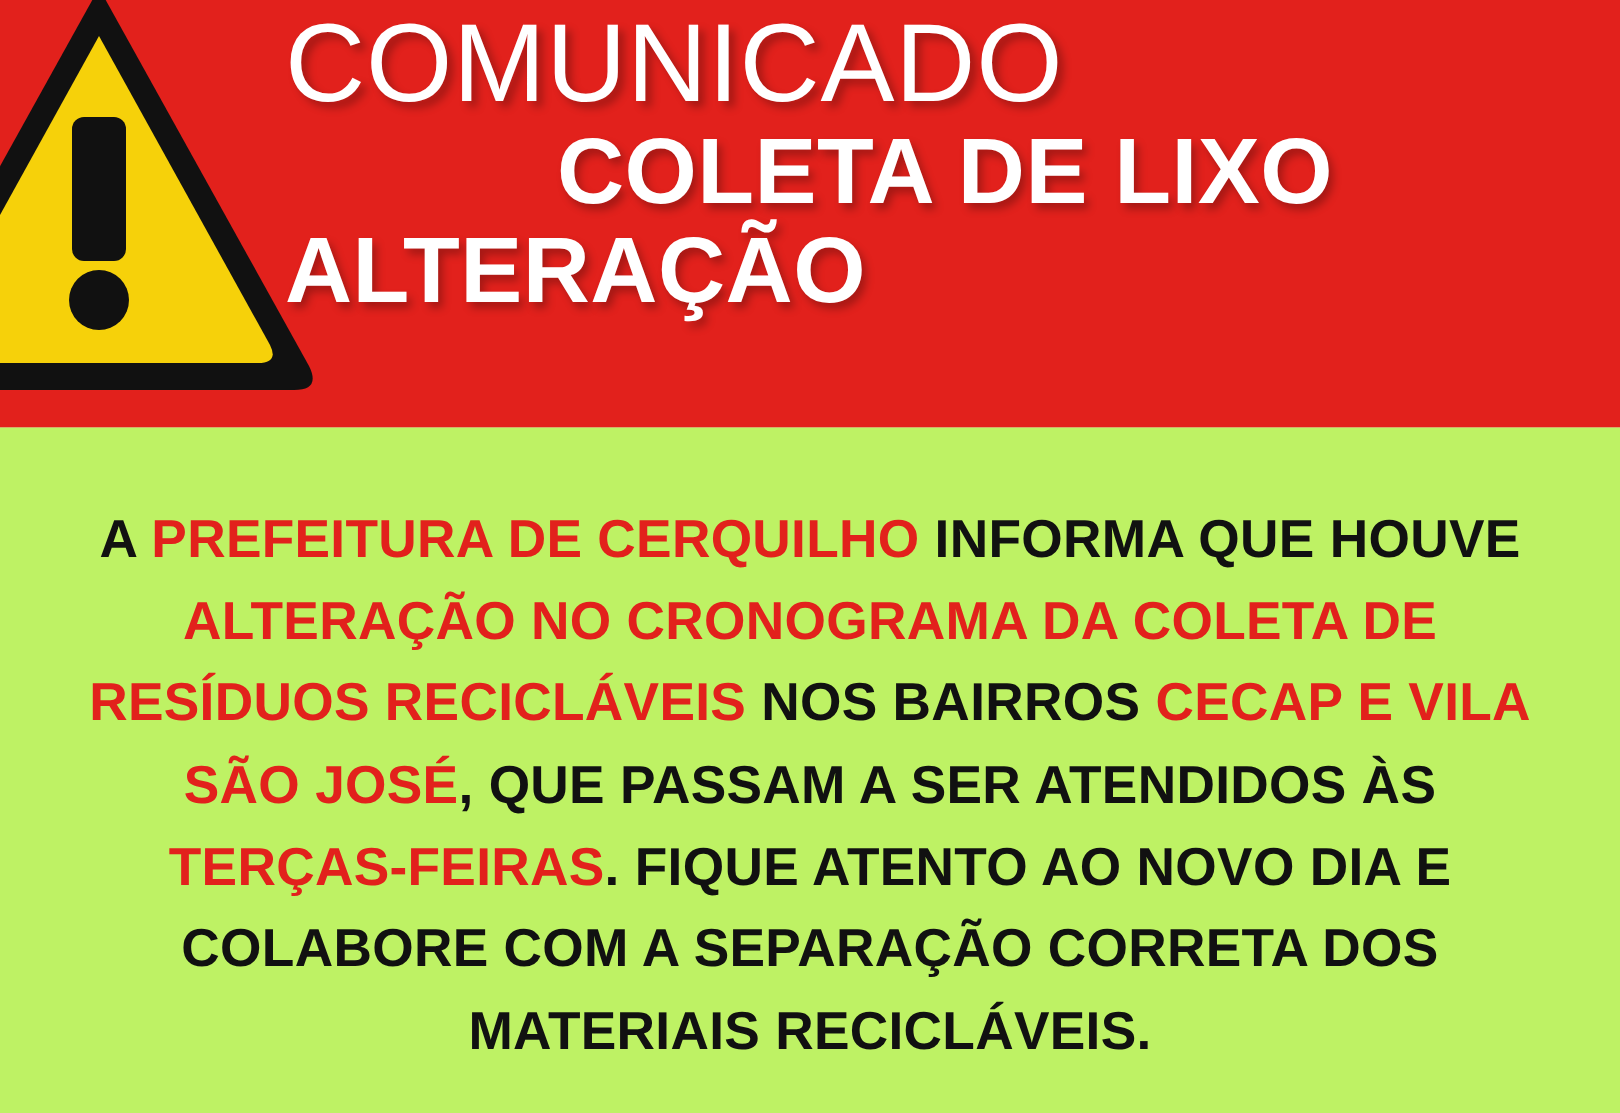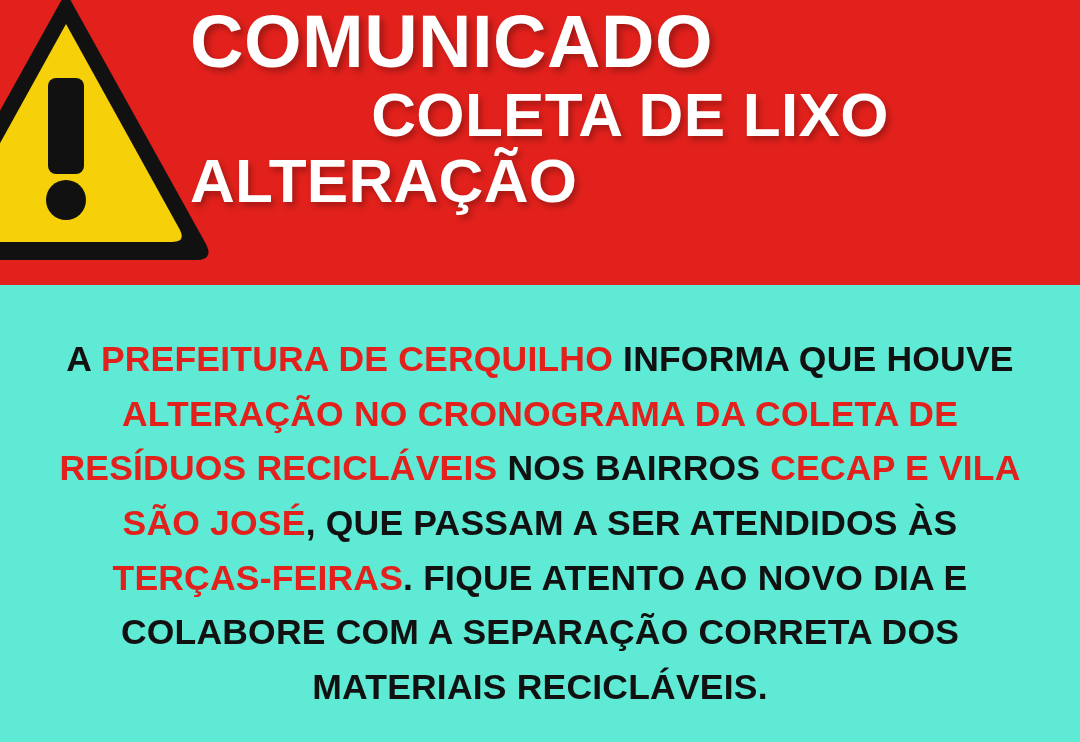--- a/index.html
+++ b/index.html
@@ -44,21 +44,21 @@
   .banner-text {
     position: absolute;
     left: 190px;
     top: 6px;
     width: 880px;
   }
   .title-main {
     color: #ffffff;
     font-size: 74px;
     line-height: 0.96;
-    font-weight: 700;
+    font-weight: 400;
     letter-spacing: 0.5px;
     text-shadow: 4px 4px 6px rgba(0,0,0,0.28);
     white-space: nowrap;
   }
   .title-sub1, .title-sub2 {
     color: #ffffff;
     font-size: 62px;
     line-height: 1.03;
     font-weight: 700;
     letter-spacing: 0.3px;
@@ -68,21 +68,21 @@
   .title-sub1 { margin-top: 6px; text-align: center; }
   .title-sub2 { margin-top: 2px; }
 
   
   .body-area {
     position: absolute;
     left: 0;
     top: 285px;
     width: 1080px;
     height: 457px;
-    background: #5eead4;
+    background: #bef264;
   }
   .paragraph {
     position: absolute;
     left: 50px;
     top: 47px;
     width: 980px;
     text-align: center;
     font-size: 35.5px;
     line-height: 1.54;
     font-weight: 700;

